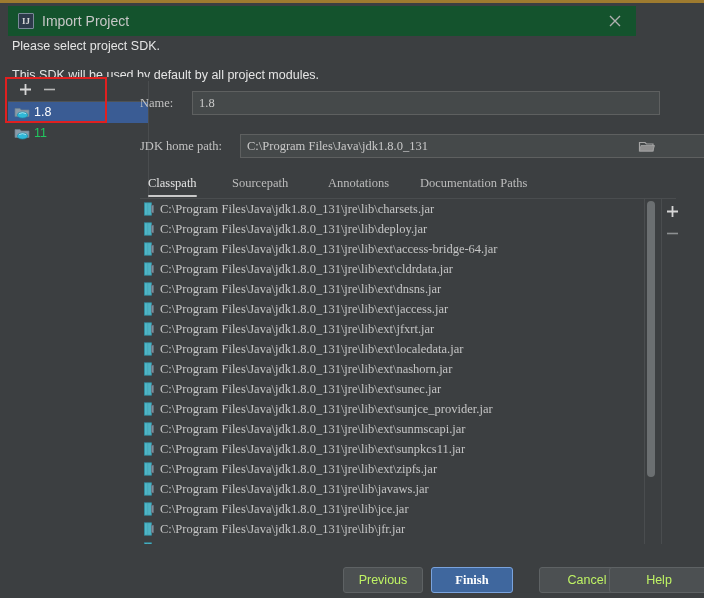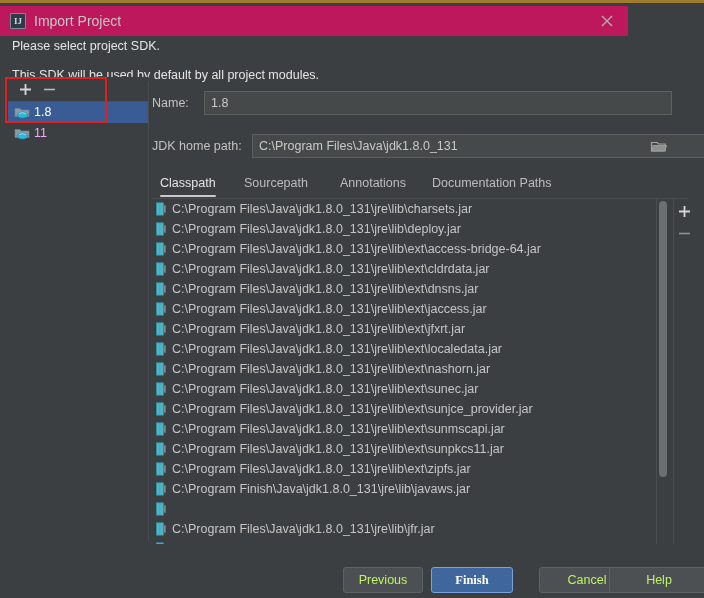--- a/index.html
+++ b/index.html
@@ -21,23 +21,23 @@
     width: 704px;
     height: 598px;
     background: #3c3f41;
     box-sizing: border-box;
     border-top: 3px solid #9e7b2f;
   }
 
   
   #titlebar {
     position: absolute;
-    left: 0; top: 3px;
+    left: 8px; top: 3px;
     width: 628px; height: 30px;
-    background: #be185d;
+    background: #14532d;
   }
   #app-icon {
     position: absolute;
     left: 10px; top: 7px;
     width: 16px; height: 16px;
     background: #2d3a4a;
     border: 1px solid #7b8a99;
     box-sizing: border-box;
     border-radius: 1px;
     color: #d8d8d8;
@@ -103,21 +103,21 @@
     position: absolute;
     left: 0; top: 25px;
     width: 140px; height: 437px;
     background: #3c3f41;
   }
   .tree-row {
     position: relative;
     height: 21px;
     line-height: 21px;
     font-size: 12.5px;
-    color: #f0abfc;
+    color: #22c55e;
     white-space: nowrap;
     cursor: default;
     padding-left: 26px;
     box-sizing: border-box;
   }
   .tree-row.selected {
     background: #3a5c94;
     color: #ffffff;
     width: 140px;
   }
@@ -142,22 +142,22 @@
   #splitter {
     position: absolute;
     left: 148px; top: 78px;
     width: 1px; height: 460px;
     background: #4a4d4f;
   }
 
   
   #right-pane {
     position: absolute;
-    left: 152px; top: 80px;
-    width: 536px; height: 460px;
+    left: 140px; top: 80px;
+    width: 536px; height: 460px; font-family: Liberation Serif, serif;
   }
   .field-label {
     position: absolute;
     font-size: 12.5px;
     color: #c2c2c2;
     white-space: nowrap;
   }
   #name-label { left: 0px; top: 13px; }
   #home-label { left: 0px; top: 56px; }
 
@@ -478,28 +478,28 @@
                 <path d="M4 1 L4 13 M5.4 1 L5.4 13 M6.8 1 L6.8 13 M8.2 1 L8.2 13" stroke="#2b7f93" stroke-width="0.45"></path>
                 <rect x="9.3" y="3.2" width="2.4" height="7.6" fill="#7f8c99" stroke="#5d6974" stroke-width="0.5"></rect>
               </svg>
             </span><span>C:\Program Files\Java\jdk1.8.0_131\jre\lib\ext\zipfs.jar</span></div>
           <div class="list-row"><span class="jar-icon">
               <svg width="14" height="14" viewBox="0 0 14 14">
                 <rect x="2.5" y="0.8" width="7" height="12.4" fill="#5cc9d8" stroke="#2e8fa3" stroke-width="0.7"></rect>
                 <path d="M4 1 L4 13 M5.4 1 L5.4 13 M6.8 1 L6.8 13 M8.2 1 L8.2 13" stroke="#2b7f93" stroke-width="0.45"></path>
                 <rect x="9.3" y="3.2" width="2.4" height="7.6" fill="#7f8c99" stroke="#5d6974" stroke-width="0.5"></rect>
               </svg>
-            </span><span>C:\Program Finish\Java\jdk1.8.0_131\jre\lib\javaws.jar</span></div>
-          <div class="list-row"><span class="jar-icon">
-              <svg width="14" height="14" viewBox="0 0 14 14">
-                <rect x="2.5" y="0.8" width="7" height="12.4" fill="#5cc9d8" stroke="#2e8fa3" stroke-width="0.7"></rect>
-                <path d="M4 1 L4 13 M5.4 1 L5.4 13 M6.8 1 L6.8 13 M8.2 1 L8.2 13" stroke="#2b7f93" stroke-width="0.45"></path>
-                <rect x="9.3" y="3.2" width="2.4" height="7.6" fill="#7f8c99" stroke="#5d6974" stroke-width="0.5"></rect>
-              </svg>
-            </span></div>
+            </span><span>C:\Program Files\Java\jdk1.8.0_131\jre\lib\javaws.jar</span></div>
+          <div class="list-row"><span class="jar-icon">
+              <svg width="14" height="14" viewBox="0 0 14 14">
+                <rect x="2.5" y="0.8" width="7" height="12.4" fill="#5cc9d8" stroke="#2e8fa3" stroke-width="0.7"></rect>
+                <path d="M4 1 L4 13 M5.4 1 L5.4 13 M6.8 1 L6.8 13 M8.2 1 L8.2 13" stroke="#2b7f93" stroke-width="0.45"></path>
+                <rect x="9.3" y="3.2" width="2.4" height="7.6" fill="#7f8c99" stroke="#5d6974" stroke-width="0.5"></rect>
+              </svg>
+            </span><span>C:\Program Files\Java\jdk1.8.0_131\jre\lib\jce.jar</span></div>
           <div class="list-row"><span class="jar-icon">
               <svg width="14" height="14" viewBox="0 0 14 14">
                 <rect x="2.5" y="0.8" width="7" height="12.4" fill="#5cc9d8" stroke="#2e8fa3" stroke-width="0.7"></rect>
                 <path d="M4 1 L4 13 M5.4 1 L5.4 13 M6.8 1 L6.8 13 M8.2 1 L8.2 13" stroke="#2b7f93" stroke-width="0.45"></path>
                 <rect x="9.3" y="3.2" width="2.4" height="7.6" fill="#7f8c99" stroke="#5d6974" stroke-width="0.5"></rect>
               </svg>
             </span><span>C:\Program Files\Java\jdk1.8.0_131\jre\lib\jfr.jar</span></div>
           <div class="list-row"><span class="jar-icon">
               <svg width="14" height="14" viewBox="0 0 14 14">
                 <rect x="2.5" y="0.8" width="7" height="12.4" fill="#5cc9d8" stroke="#2e8fa3" stroke-width="0.7"></rect>

